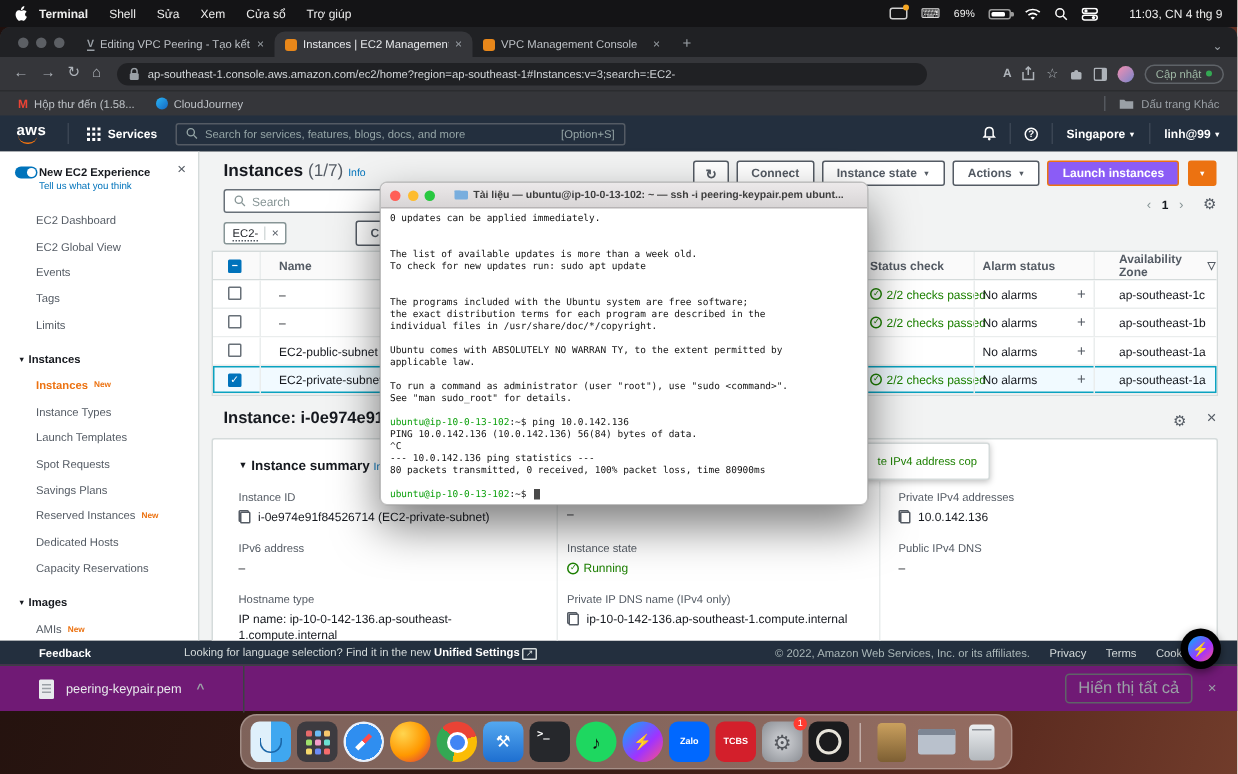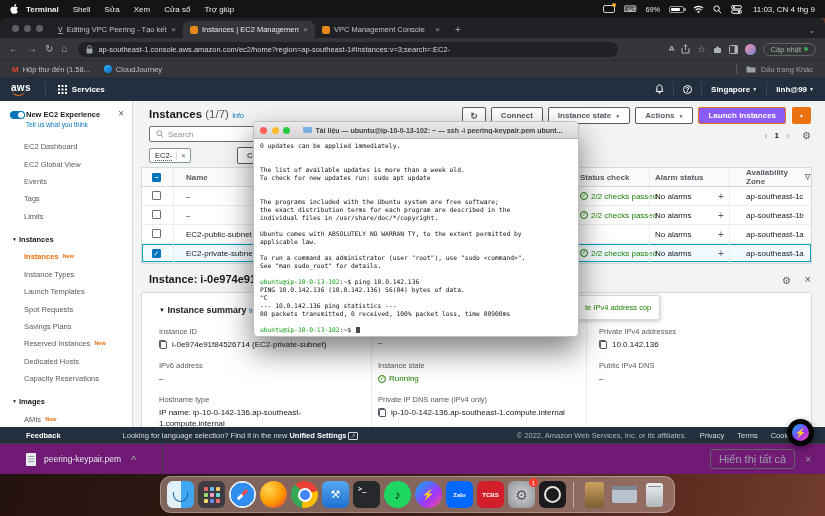--- a/index.html
+++ b/index.html
@@ -10,21 +10,21 @@
 .menu-item{padding:0 7px;cursor:default}
 .menu-item.active{font-weight:bold}
 .mb-right{margin-left:auto;display:flex;align-items:center;gap:9px}
 .mb-ic{position:relative;display:inline-flex;align-items:center;color:#ddd;font-size:9px}
 .screen-ic{width:12px;height:8px;border:1px solid #cfcfcf;border-radius:2px}
 .odot{position:absolute;right:-2px;top:-3px;width:4px;height:4px;border-radius:50%;background:#f5a623}
 .bat-label{font-size:7px}
 .bat{width:15px;height:7px;border:1px solid #9a9a9a;border-radius:2px;position:relative}
 .bat i{position:absolute;left:1px;top:1px;bottom:1px;width:68%;background:#fff;border-radius:1px}
 .bat::after{content:'';position:absolute;right:-3px;top:1.5px;width:1.5px;height:3px;background:#9a9a9a;border-radius:0 1px 1px 0}
-.clock{font-size:8px;margin-left:2px}
+.clock{font-size:8px;margin-left:12px}
 
 .browser{position:absolute;top:18px;left:0;width:825px;height:456px;border-radius:7px 7px 0 0;background:#35363a}
 .tabstrip{height:20px;background:#202124;border-radius:7px 7px 0 0;display:flex;align-items:flex-end;padding-left:6px}
 .traffic{display:flex;gap:5px;align-items:center;height:20px;padding:0 8px 0 6px}
 .traffic i{width:7px;height:7px;border-radius:50%;background:#5c5f64}
 .tablist{display:flex;align-items:flex-end;height:20px}
 .tab{height:17px;display:flex;align-items:center;gap:4px;padding:0 7px;width:132px;font-size:7.5px;color:#bdc1c6;border-radius:7px 7px 0 0;cursor:default}
 .tab.active{background:#35363a;color:#e8eaed}
 .tab .title{flex:1;white-space:nowrap;overflow:hidden}
 .tab .x{color:#9aa0a6;font-size:8px}
@@ -345,20 +345,30 @@
       </div>
     </div>
 
     <div class="awsnav">
       <span class="awslogo">aws</span>
       <span class="nav-sep"></span>
       <span class="services">
           <span class="grid9"></span>
           <span>Services</span>
         </span>
+      <div class="aws-search">
+        <span class="wsvg">
+            <svg width="8" height="8" viewBox="0 0 9 9">
+              <circle cx="3.6" cy="3.6" r="2.7" stroke="#95a5a6" fill="none"></circle>
+              <line x1="5.7" y1="5.7" x2="8.2" y2="8.2" stroke="#95a5a6"></line>
+            </svg>
+          </span>
+        <span>Search for services, features, blogs, docs, and more</span>
+        <span class="sc">[Option+S]</span>
+      </div>
       <div class="awsnav-right">
         <span class="wsvg">
             <svg width="9" height="10" viewBox="0 0 9 10">
               <path d="M4.5 1 C2.6 1 1.9 2.4 1.9 3.9 L1.9 6.4 L1 7.4 L8 7.4 L7.1 6.4 L7.1 3.9 C7.1 2.4 6.4 1 4.5 1 Z" fill="none" stroke="#fff"></path>
               <circle cx="4.5" cy="8.7" r="0.9" fill="#fff"></circle>
             </svg>
           </span>
         <span class="nav-sep"></span>
         <span class="helpc">?</span>
         <span class="nav-sep"></span>

